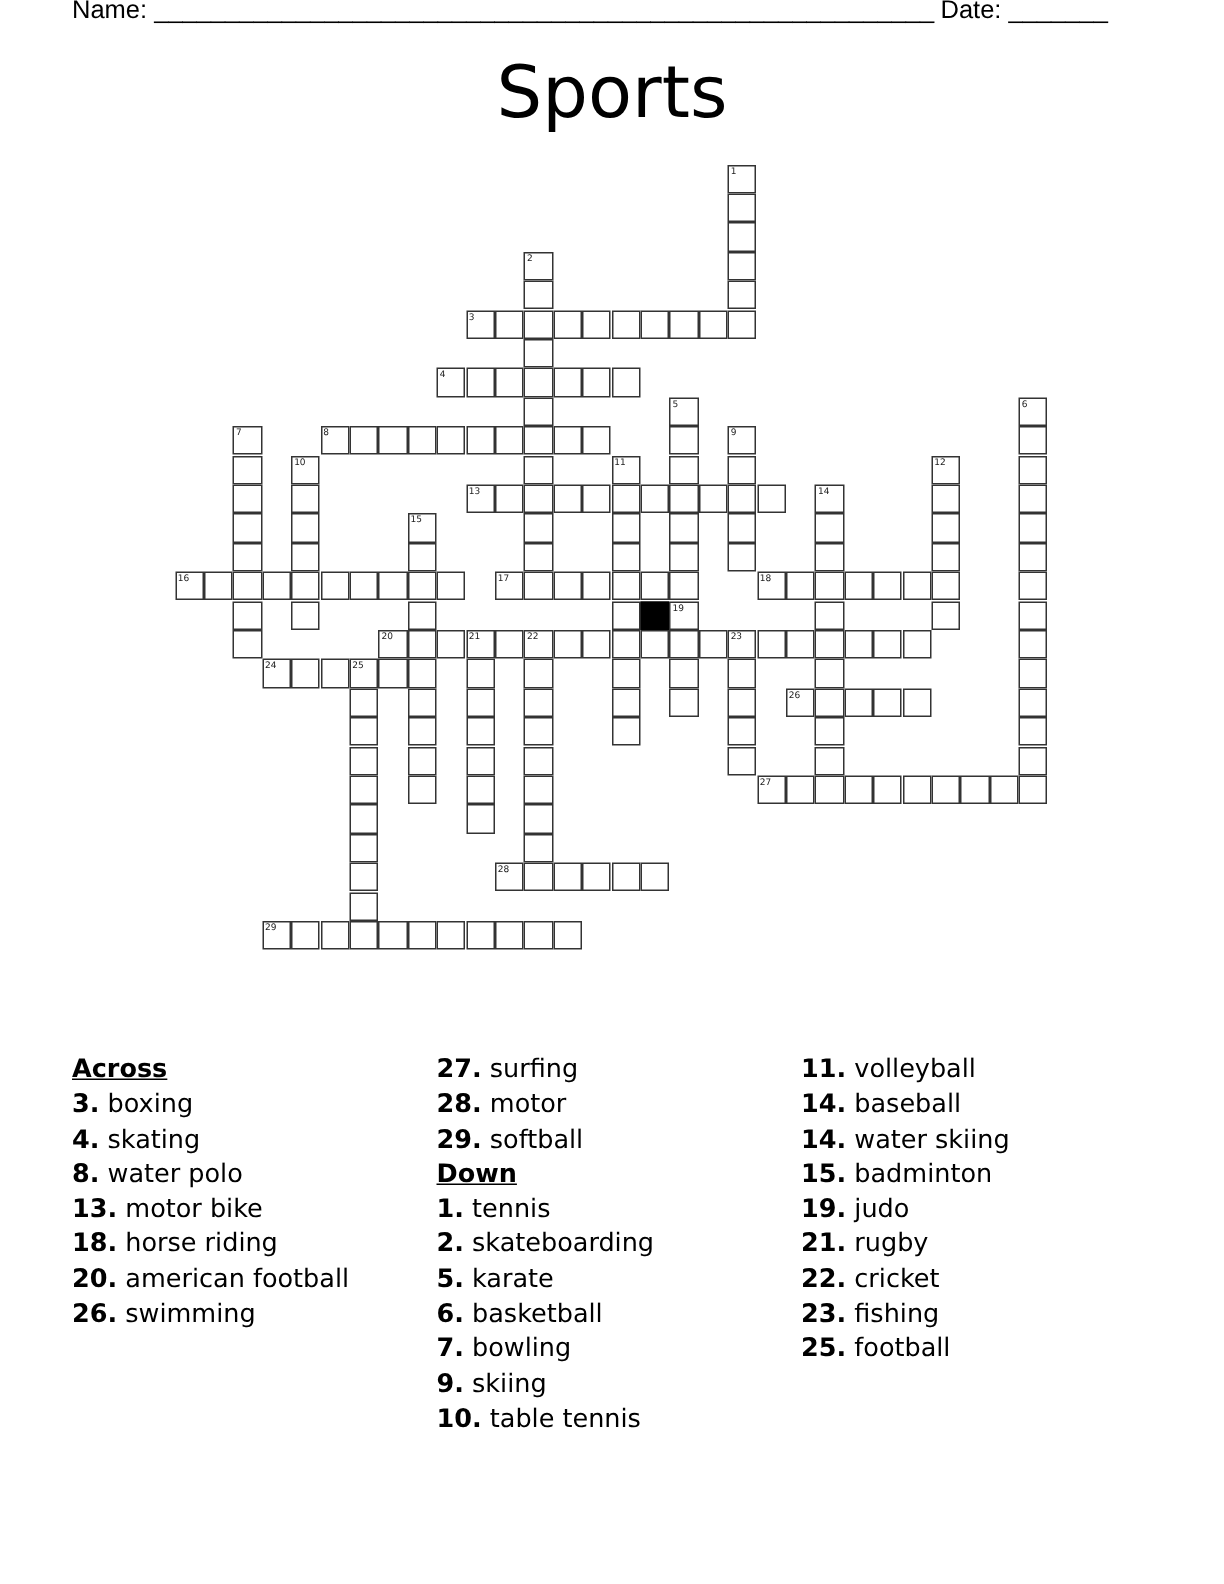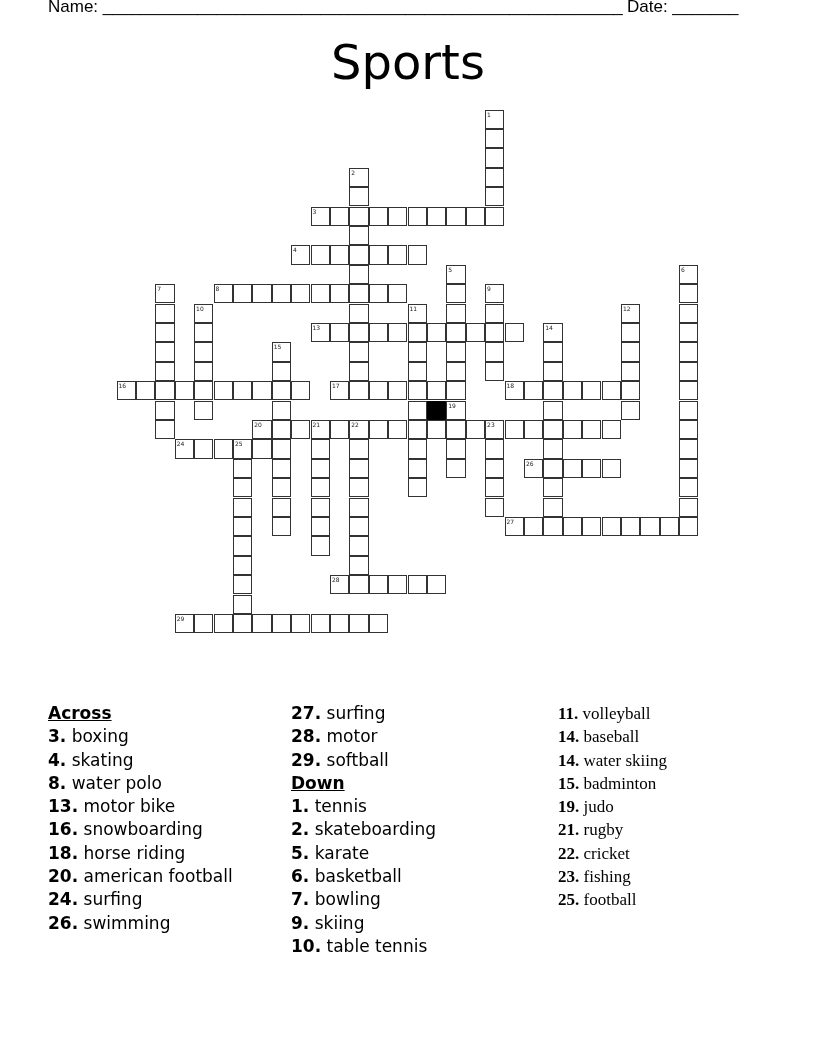--- a/index.html
+++ b/index.html
@@ -9,21 +9,21 @@
   .title { position: absolute; top: 34px; left: 0; width: 816px; text-align: center; font-family: "DejaVu Sans", sans-serif; font-size: 48px; }
   #grid { position: absolute; left: 0; top: 0; width: 816px; height: 700px; }
   .cell { position: absolute; width: 19.4px; height: 19.4px; box-sizing: border-box; border: 1px solid #333; background: #fff; margin-left: -0.5px; margin-top: -0.5px; }
   .cell.black { background: #000; border-color: #000; }
   .cell .num { position: absolute; top: 0px; left: 1px; font-family: "DejaVu Sans", sans-serif; font-size: 6px; line-height: 7px; color: #222; }
   .clues { position: absolute; top: 702px; font-family: "DejaVu Sans", sans-serif; font-size: 17px; line-height: 23.3px; }
   .clues .head { font-weight: bold; text-decoration: underline; }
   .clues .item .n { font-weight: bold; }
   .col1 { left: 48px; }
   .col2 { left: 291px; }
-  .col3 { left: 558px; font-family: Liberation Serif, serif; }
+  .col3 { left: 534px; }
 </style>
 </head>
 <body>
 
 <div class="header-line"><span>Name:</span><span> _______________________________________________________</span></div>
 <div class="date-line"><span>Date:</span><span> _______</span></div>
 
 <div class="title">Sports</div>
 
 <div id="grid">
@@ -306,24 +306,22 @@
     <div class="cell" style="left: 233.4px; top: 595px;"></div>
     <div class="cell black" style="left: 427.4px; top: 401px;"></div>
   </div>
 
 <div class="clues col1">
   <div class="head">Across</div>
   <div class="item"><span class="n">3.</span> <span>boxing</span></div>
   <div class="item"><span class="n">4.</span> <span>skating</span></div>
   <div class="item"><span class="n">8.</span> <span>water polo</span></div>
   <div class="item"><span class="n">13.</span> <span>motor bike</span></div>
-  <div class="item"><span class="n">16.</span> <span>snowboarding</span></div>
   <div class="item"><span class="n">18.</span> <span>horse riding</span></div>
   <div class="item"><span class="n">20.</span> <span>american football</span></div>
-  <div class="item"><span class="n">24.</span> <span>surfing</span></div>
   <div class="item"><span class="n">26.</span> <span>swimming</span></div>
 </div>
 
 <div class="clues col2">
   <div class="item"><span class="n">27.</span> <span>surfing</span></div>
   <div class="item"><span class="n">28.</span> <span>motor</span></div>
   <div class="item"><span class="n">29.</span> <span>softball</span></div>
   <div class="head">Down</div>
   <div class="item"><span class="n">1.</span> <span>tennis</span></div>
   <div class="item"><span class="n">2.</span> <span>skateboarding</span></div>

